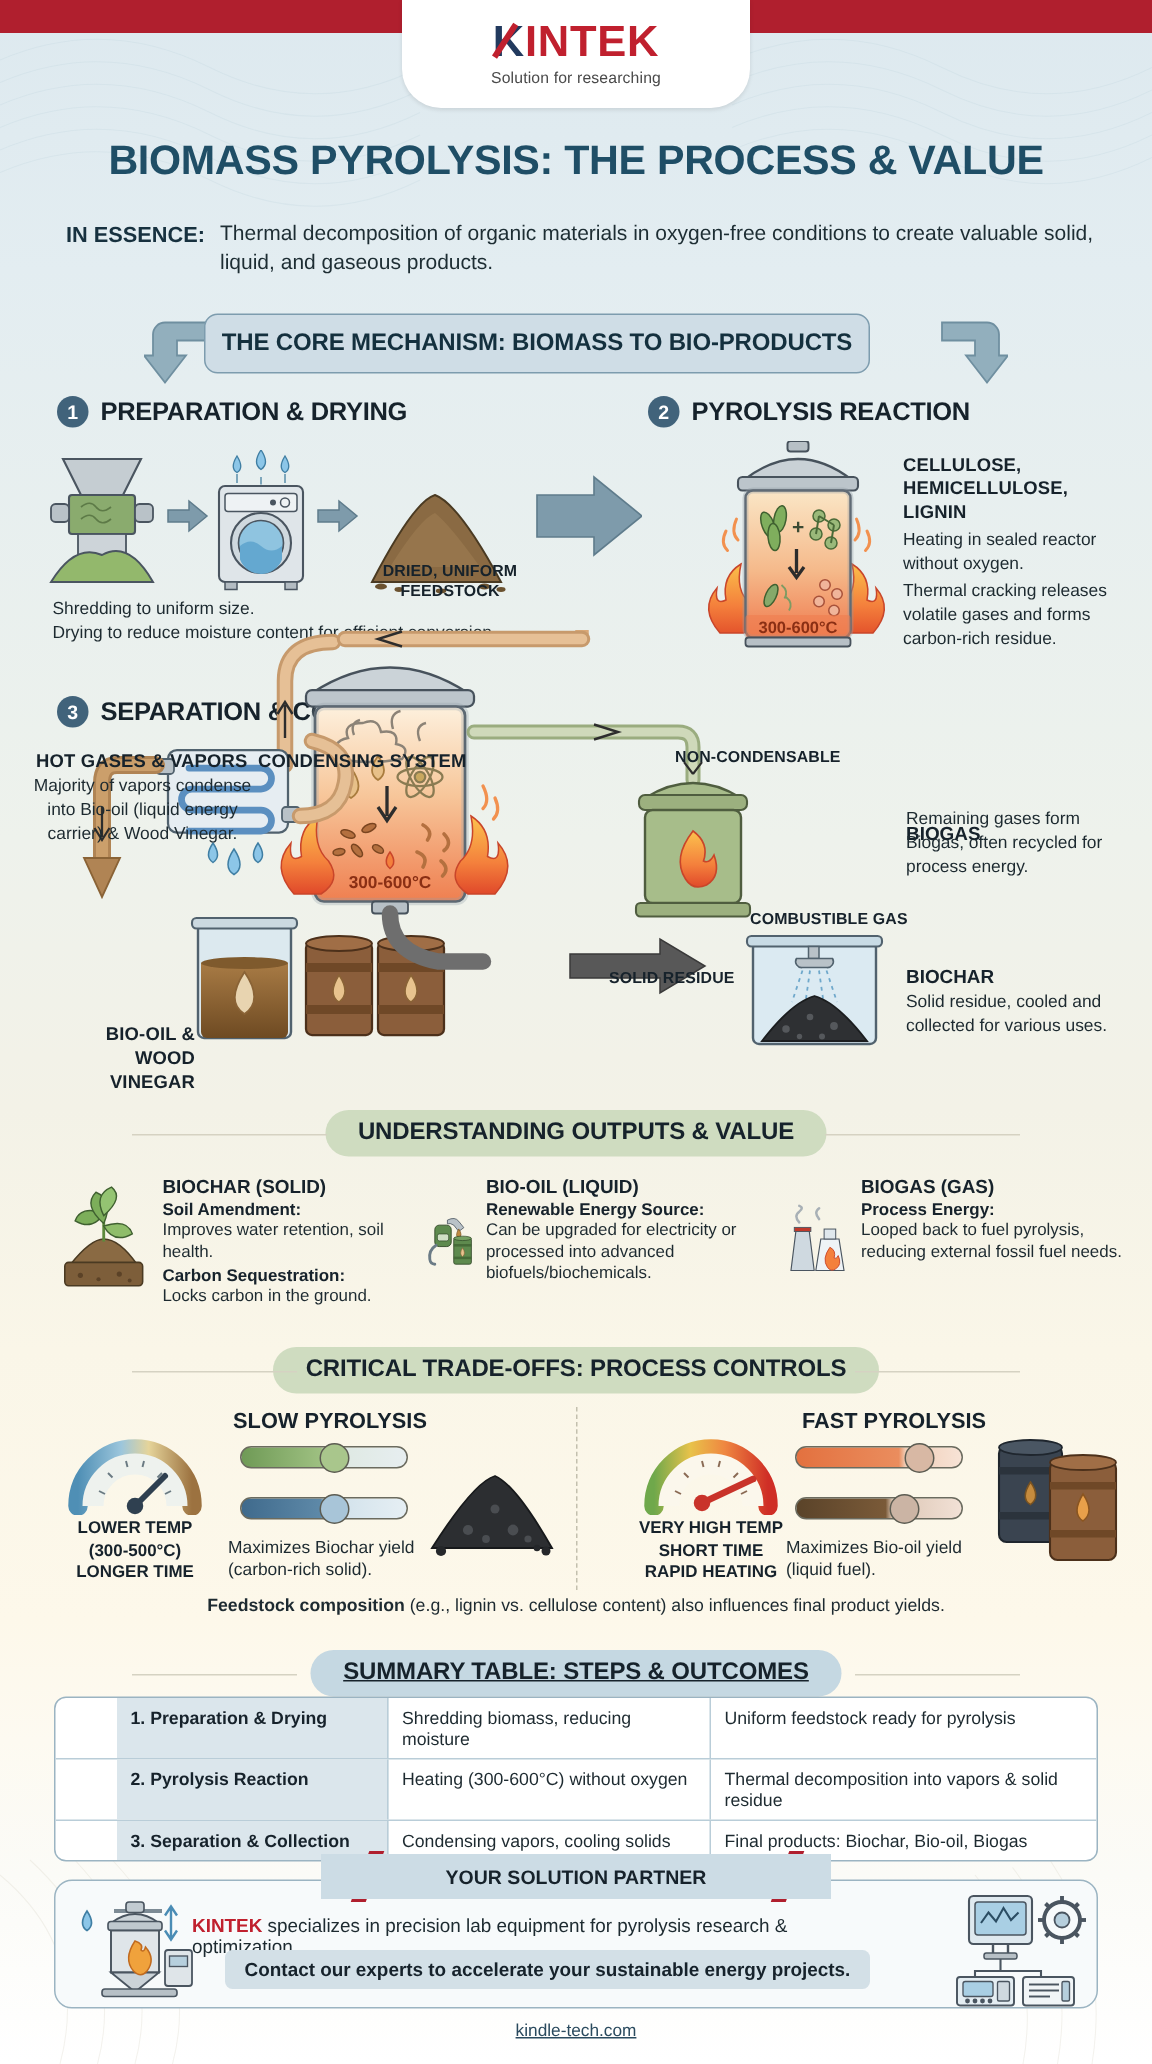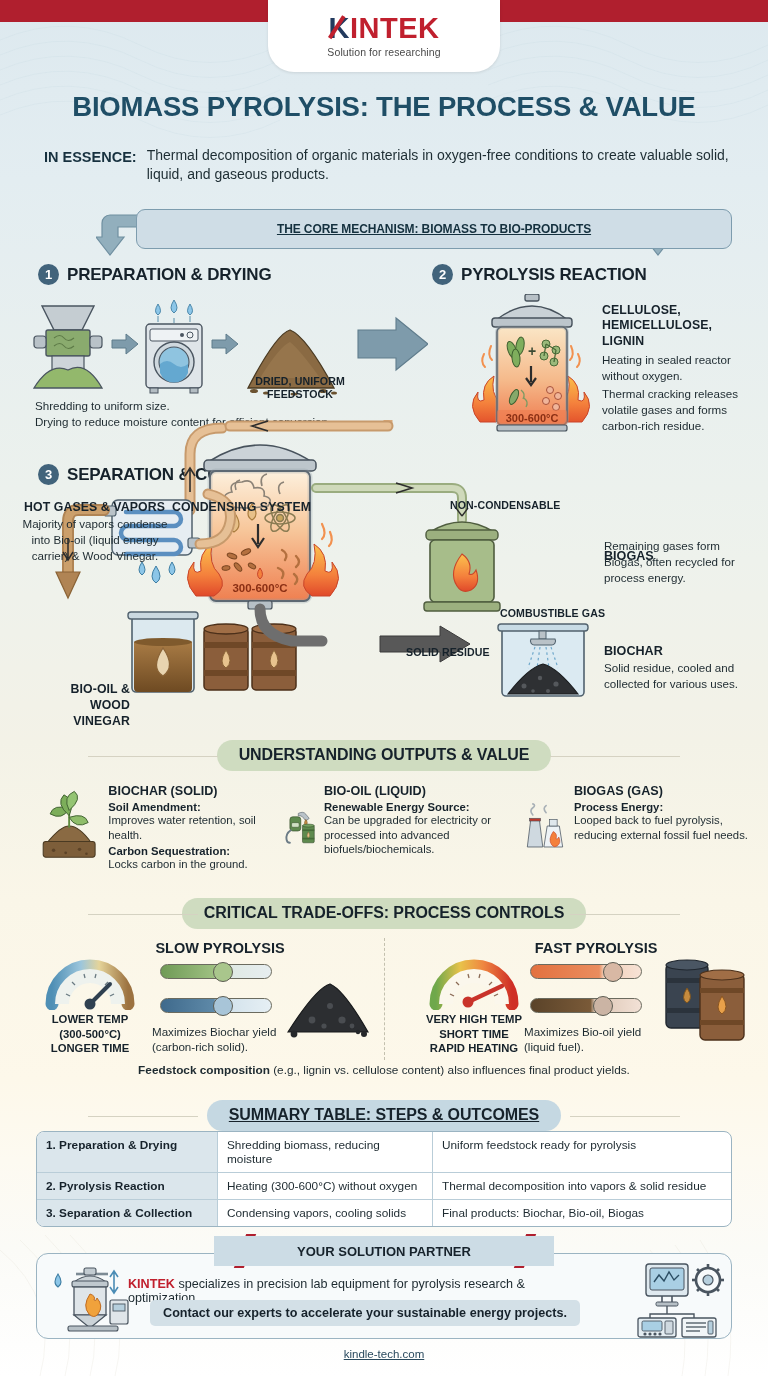--- a/index.html
+++ b/index.html
@@ -42,24 +42,24 @@
     position:absolute; top:91px; left:0; width:768px; text-align:center;
     font-size:27.5px; font-weight:700; color:#1f4e66; letter-spacing:-.2px;
   }
   .essence { position:absolute; top:146px; left:44px; width:690px; display:flex; gap:10px; }
   .essence-label { font-size:14.5px; font-weight:700; color:#17313f; white-space:nowrap; padding-top:3px;}
   .essence-text { font-size:14px; color:#1d2d33; line-height:1.33; }
 
   
   .banner-wrap { position:absolute; top:209px; left:0; width:768px; height:44px; }
   .banner {
-    position:absolute; left:136px; top:0; width:596px; height:40px;
+    position:absolute; left:136px; top:0; width:444px; height:40px;
     background:#cfdde6; border:1.4px solid #7d9cae; border-radius:9px;
     display:flex; align-items:center; justify-content:center;
-    font-size:12px; font-weight:700; color:#14303e; letter-spacing:-.1px;text-decoration:underline;
+    font-size:16px; font-weight:700; color:#14303e; letter-spacing:-.1px;
   }
   .banner-arrow { position:absolute; top:4px; width:46px; height:44px; }
 
   
   .step-head { position:absolute; display:flex; align-items:center; gap:8px; }
   .step-badge { width:21px; height:21px; border-radius:50%; background:#41637b;
     color:#fff; font-size:13px; font-weight:700; display:flex;
     align-items:center; justify-content:center; }
   .step-title { font-size:17px; font-weight:700; color:#16222b; letter-spacing:-.2px; }
 
@@ -90,21 +90,21 @@
   .slider .knob { position:absolute; top:-3.5px; left:52px; width:20px; height:20px;
     border-radius:50%; border:1.2px solid #5c5c52; }
   .to-foot { position:absolute; left:0; width:768px; text-align:center;
     font-size:11.8px; color:#1d2a30; }
   .to-foot b { font-weight:700; }
   .vdiv { position:absolute; width:0; border-left:1.4px dashed #c3c0ae; }
 
   
   .tbl { position:absolute; left:36px; width:696px; border:1.4px solid #9bb4c2;
     border-radius:8px; overflow:hidden; background:#fff; }
-  .trow { display:flex; border-bottom:1px solid #b9cdd8; }
+  .trow { display:flex; border-bottom:1px solid #b9cdd8;padding-left:41px; }
   .trow:last-child { border-bottom:none; }
   .tc1 { width:181px; background:#dbe6ec; padding:6px 9px; font-size:11.8px;
     font-weight:700; color:#16222b; border-right:1px solid #b9cdd8; }
   .tc2 { width:215px; padding:6px 9px; font-size:11.8px; color:#1d2a30;
     border-right:1px solid #b9cdd8; }
   .tc3 { flex:1; padding:6px 9px; font-size:11.8px; color:#1d2a30; }
 
   
   .cta-box { position:absolute; left:36px; top:1253px; width:696px; height:86px;
     border:1.4px solid #9bb4c2; border-radius:12px; background:#f7fafb; }

